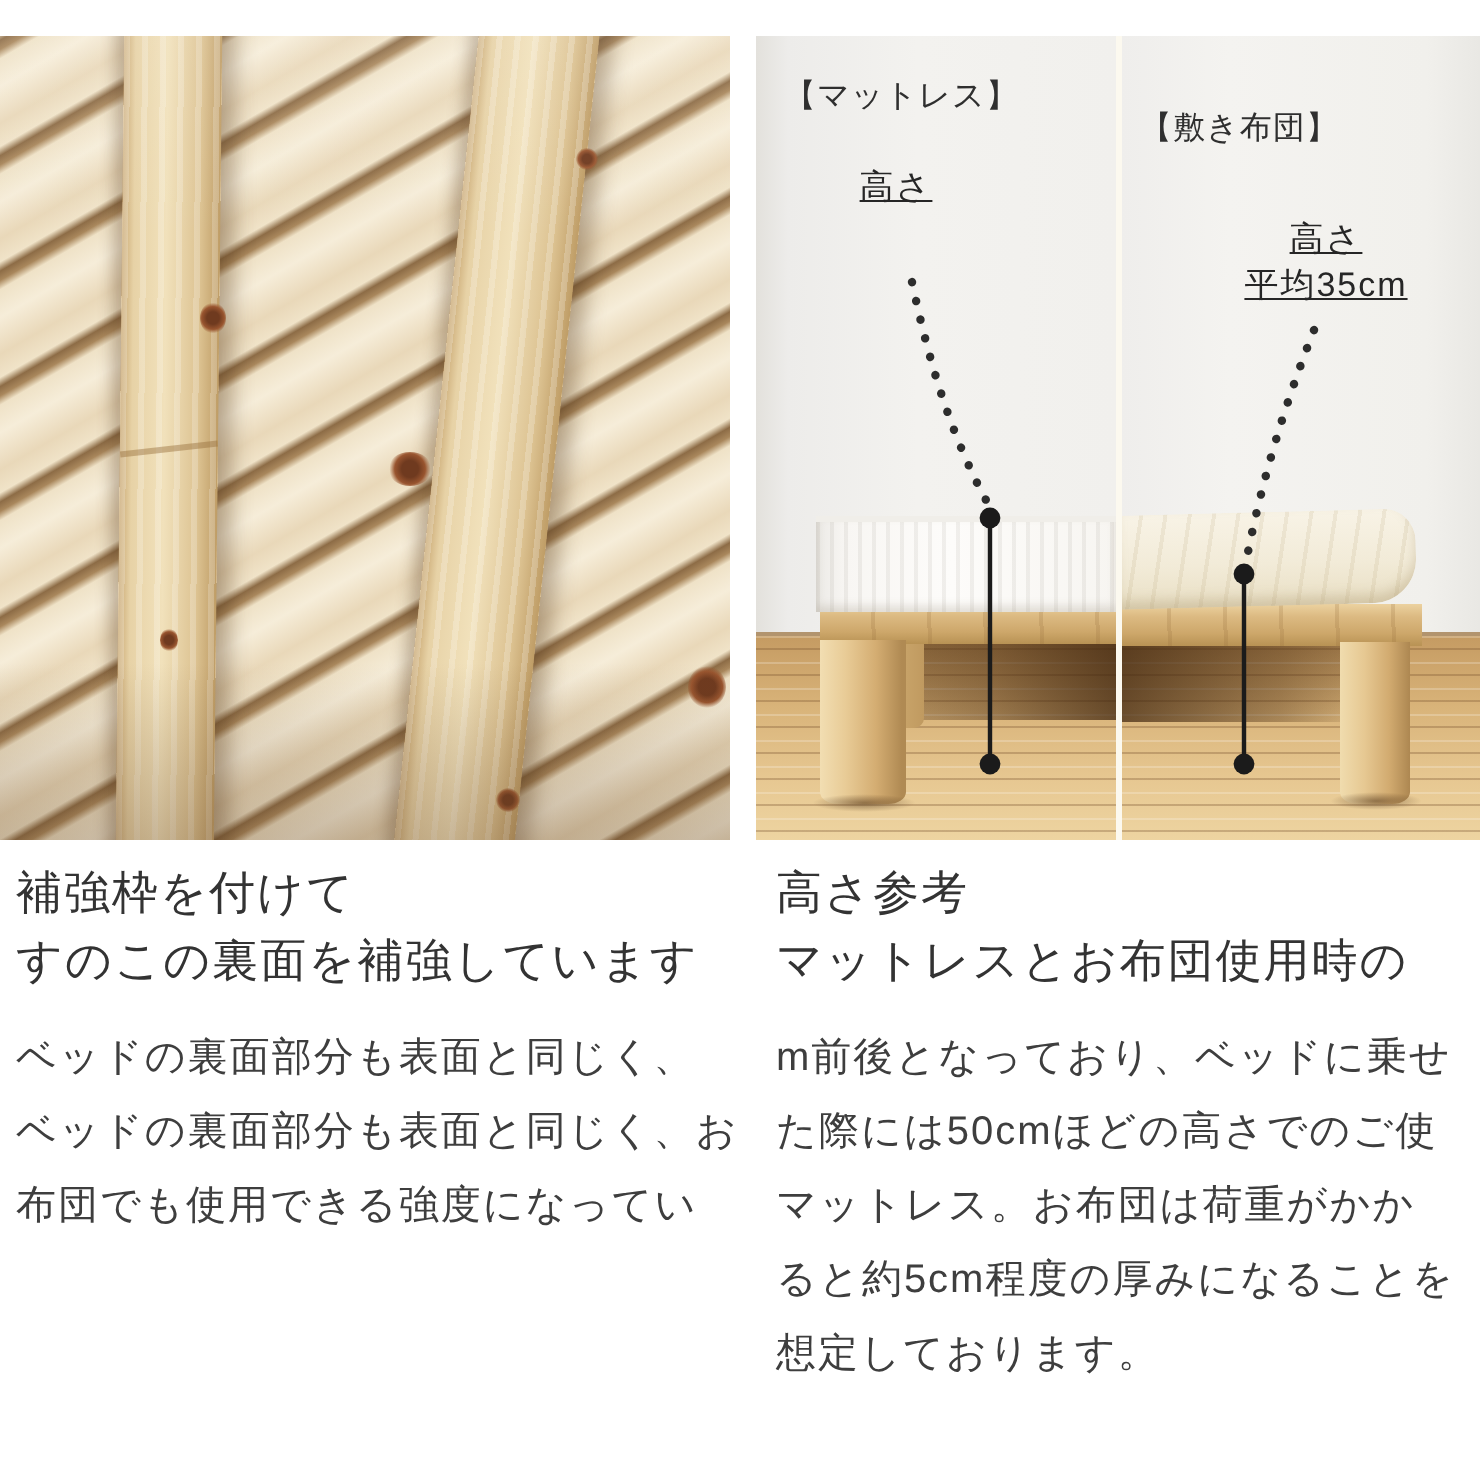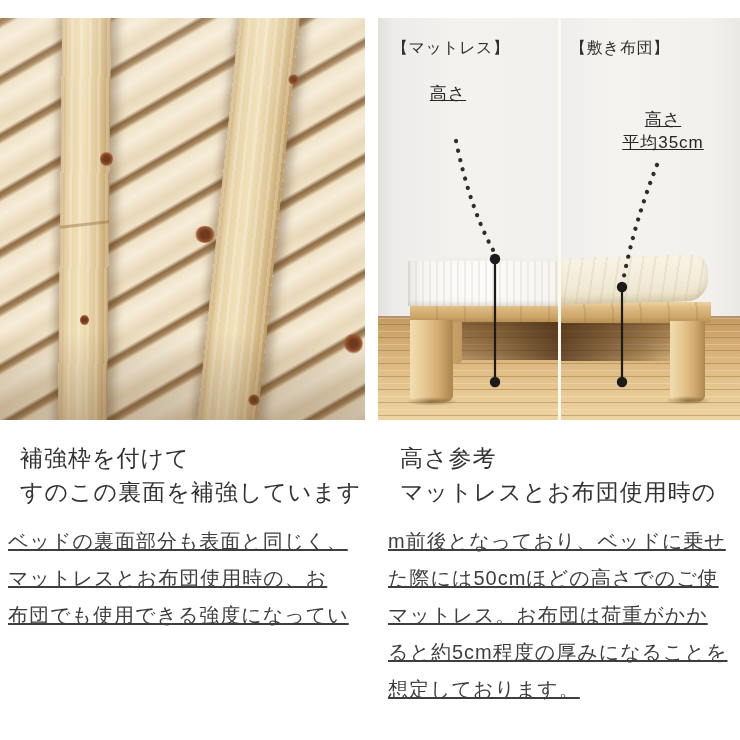--- a/index.html
+++ b/index.html
@@ -111,34 +111,34 @@
   .divider { position:absolute; left:180px; top:0; width:3px; height:402px;
     background:rgba(253,253,252,0.95); }
 
   .measure-overlay { position:absolute; inset:0; width:100%; height:100%; pointer-events:none; }
   .dots { fill:none; stroke:#2d2d2d; stroke-width:4.2; stroke-dasharray:0.1 9.5; stroke-linecap:round; }
   .mline { stroke:#1b1b1b; stroke-width:2.2; }
   .mdot { fill:#1b1b1b; }
 
   .photo-label { position:absolute; font-size:16px; letter-spacing:0.5px; color:#2f2f2f; }
   .label-mattress { left:14px; top:20px; }
-  .label-futon { left:192px; top:20px; }
+  .label-futon { left:192px; top:36px; }
   .height-note { position:absolute; width:124px; text-align:center; font-size:17px;
     line-height:23px; color:#262626; letter-spacing:1px;text-decoration:underline; }
   .note-50 { left:8px; top:64px; }
   .note-35 { left:223px; top:90px; }
 
   
   .caption { position:absolute; top:429px; }
   .caption-left { left:8px; width:368px; }
   .caption-right { left:388px; width:352px; }
-  .caption h2 { margin:12px; font-weight:400; font-size:23px; line-height:34px;
+  .caption h2 { margin:0; font-weight:400; font-size:23px; line-height:34px;
     color:#333333; letter-spacing:1px; white-space:nowrap; }
   .caption .body { margin-top:14px; font-size:20px; line-height:37px;
-    color:#3e3e3e; letter-spacing:1px;text-decoration:underline; }
+    color:#3e3e3e; letter-spacing:1px; }
   .caption .body > div { white-space:nowrap; }
 </style>
 </head>
 <body>
 
 <div class="page">
 
   <div class="photo photo-left">
     <div class="slats"></div>
     <div class="beam beam1">
@@ -202,21 +202,21 @@
     </div>
   </div>
 
   <div class="caption caption-left">
     <h2>
       <div>補強枠を付けて</div>
       <div>すのこの裏面を補強しています</div>
     </h2>
     <div class="body">
       <div>ベッドの裏面部分も表面と同じく、</div>
-      <div>マットレスとお布団使用時の、お</div>
+      <div>ベッドの裏面部分も表面と同じく、お</div>
       <div>布団でも使用できる強度になってい</div>
     </div>
   </div>
 
   <div class="caption caption-right">
     <h2>
       <div>高さ参考</div>
       <div>マットレスとお布団使用時の</div>
     </h2>
     <div class="body">

